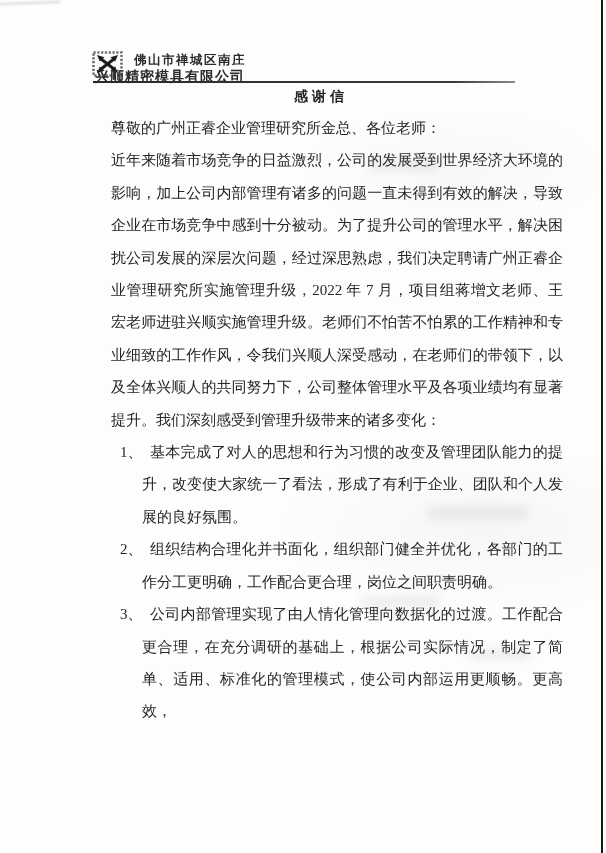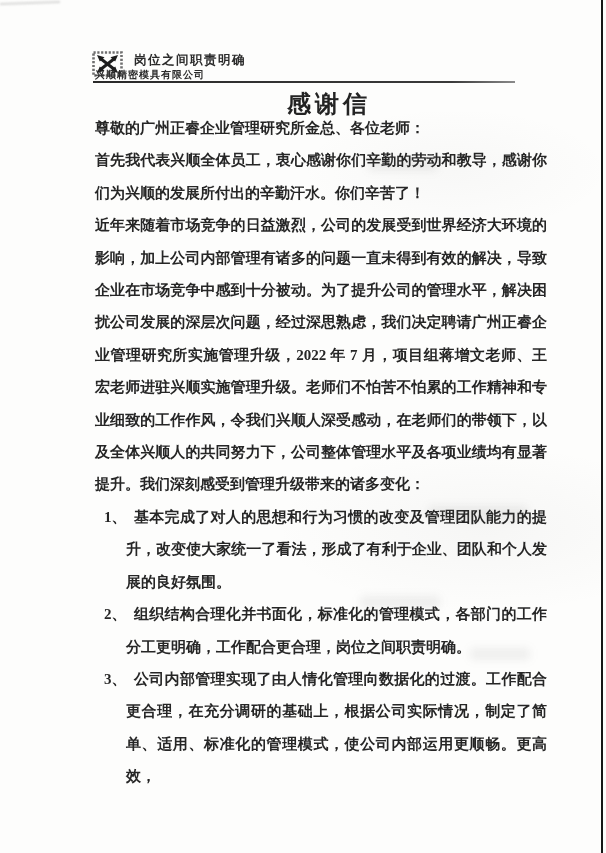--- a/index.html
+++ b/index.html
@@ -30,38 +30,37 @@
 
   
   .logo {
     position:absolute; left:92px; top:51px; width:31px; height:26px;
   }
   .company-name {
     position:absolute; left:95px; top:49px;
     font-weight:bold; color:#2b2b2b; white-space:nowrap;
   }
   .company-line1 { position:absolute; left:39px; top:3px;  font-size:12.5px; letter-spacing:1.5px; }
-  .company-line2 { position:absolute; left:0;    top:19px; font-size:10px; letter-spacing:1px;text-align:right; }
+  .company-line2 { position:absolute; left:0;    top:19px; font-size:14px; letter-spacing:1px;text-align:right; }
   .header-rule {
     position:absolute; left:93px; top:81px; width:422px; height:2.4px;
     background:linear-gradient(90deg,#2a2a2a 0%,#3a3a3a 85%,#8a8a8a 100%);
   }
 
   
   .letter-title {
-    position:absolute; left:103px; top:88px; width:452px;
-    text-align:center; font-size:24px; font-weight:bold;
+    position:absolute; left:95px; top:88px; width:452px;
+    text-align:center; font-size:14px; font-weight:bold;
     letter-spacing:4px; color:#232323;
   }
   .body-text {
-    position:absolute; left:95px; top:112px; width:452px;
+    position:absolute; left:111px; top:112px; width:452px;
     font-size:15px; line-height:32.4px;
     text-align:justify; text-justify:inter-ideograph;
     color:#262626;
-    font-weight:bold;
   }
   .body-text p { margin:0; }
   .greeting { text-indent:30px; }
   .list-item { position:relative; padding-left:31px; }
   .list-item .num { position:absolute; left:9px; top:0; }
   .list-item .item-text { text-indent:8px; }
 
   
   .ghost { position:absolute; background:rgba(90,90,90,0.09); filter:blur(4px); border-radius:4px; }
   .ghost-1 { left:368px; top:158px; width:70px; height:13px; }
@@ -86,40 +85,39 @@
       <g fill="#1c1c1c">
         <polygon points="5,4 12.5,6.2 7.8,10.6"></polygon>
         <polygon points="26,4 23.2,10.6 18.5,6.2"></polygon>
         <polygon points="5,22 7.8,15.4 12.5,19.8"></polygon>
         <polygon points="26,22 18.5,19.8 23.2,15.4"></polygon>
       </g>
     </svg>
   </div>
 
   <div class="company-name">
-    <div class="company-line1">岗位之间职责明确</div>
+    <div class="company-line1">佛山市禅城区南庄</div>
     <div class="company-line2">兴顺精密模具有限公司</div>
   </div>
 
   <div class="header-rule"></div>
 
   <h1 class="letter-title">感谢信</h1>
 
   <main class="body-text">
     <p class="salutation">尊敬的广州正睿企业管理研究所金总、各位老师：</p>
-    <p class="para">首先我代表兴顺全体员工，衷心感谢你们辛勤的劳动和教导，感谢你们为兴顺的发展所付出的辛勤汗水。你们辛苦了！</p>
     <p class="para">近年来随着市场竞争的日益激烈，公司的发展受到世界经济大环境的影响，加上公司内部管理有诸多的问题一直未得到有效的解决，导致企业在市场竞争中感到十分被动。为了提升公司的管理水平，解决困扰公司发展的深层次问题，经过深思熟虑，我们决定聘请广州正睿企业管理研究所实施管理升级，2022 年 7 月，项目组蒋增文老师、王宏老师进驻兴顺实施管理升级。老师们不怕苦不怕累的工作精神和专业细致的工作作风，令我们兴顺人深受感动，在老师们的带领下，以及全体兴顺人的共同努力下，公司整体管理水平及各项业绩均有显著提升。我们深刻感受到管理升级带来的诸多变化：</p>
 
     <div class="list-item">
       <span class="num">1、</span>
       <p class="item-text">基本完成了对人的思想和行为习惯的改变及管理团队能力的提升，改变使大家统一了看法，形成了有利于企业、团队和个人发展的良好氛围。</p>
     </div>
     <div class="list-item">
       <span class="num">2、</span>
-      <p class="item-text">组织结构合理化并书面化，标准化的管理模式，各部门的工作分工更明确，工作配合更合理，岗位之间职责明确。</p>
+      <p class="item-text">组织结构合理化并书面化，组织部门健全并优化，各部门的工作分工更明确，工作配合更合理，岗位之间职责明确。</p>
     </div>
     <div class="list-item">
       <span class="num">3、</span>
       <p class="item-text">公司内部管理实现了由人情化管理向数据化的过渡。工作配合更合理，在充分调研的基础上，根据公司实际情况，制定了简单、适用、标准化的管理模式，使公司内部运用更顺畅。更高效，</p>
     </div>
   </main>
 
   <div class="ghost ghost-1"></div>
   <div class="ghost ghost-2"></div>
   <div class="ghost ghost-3"></div>

